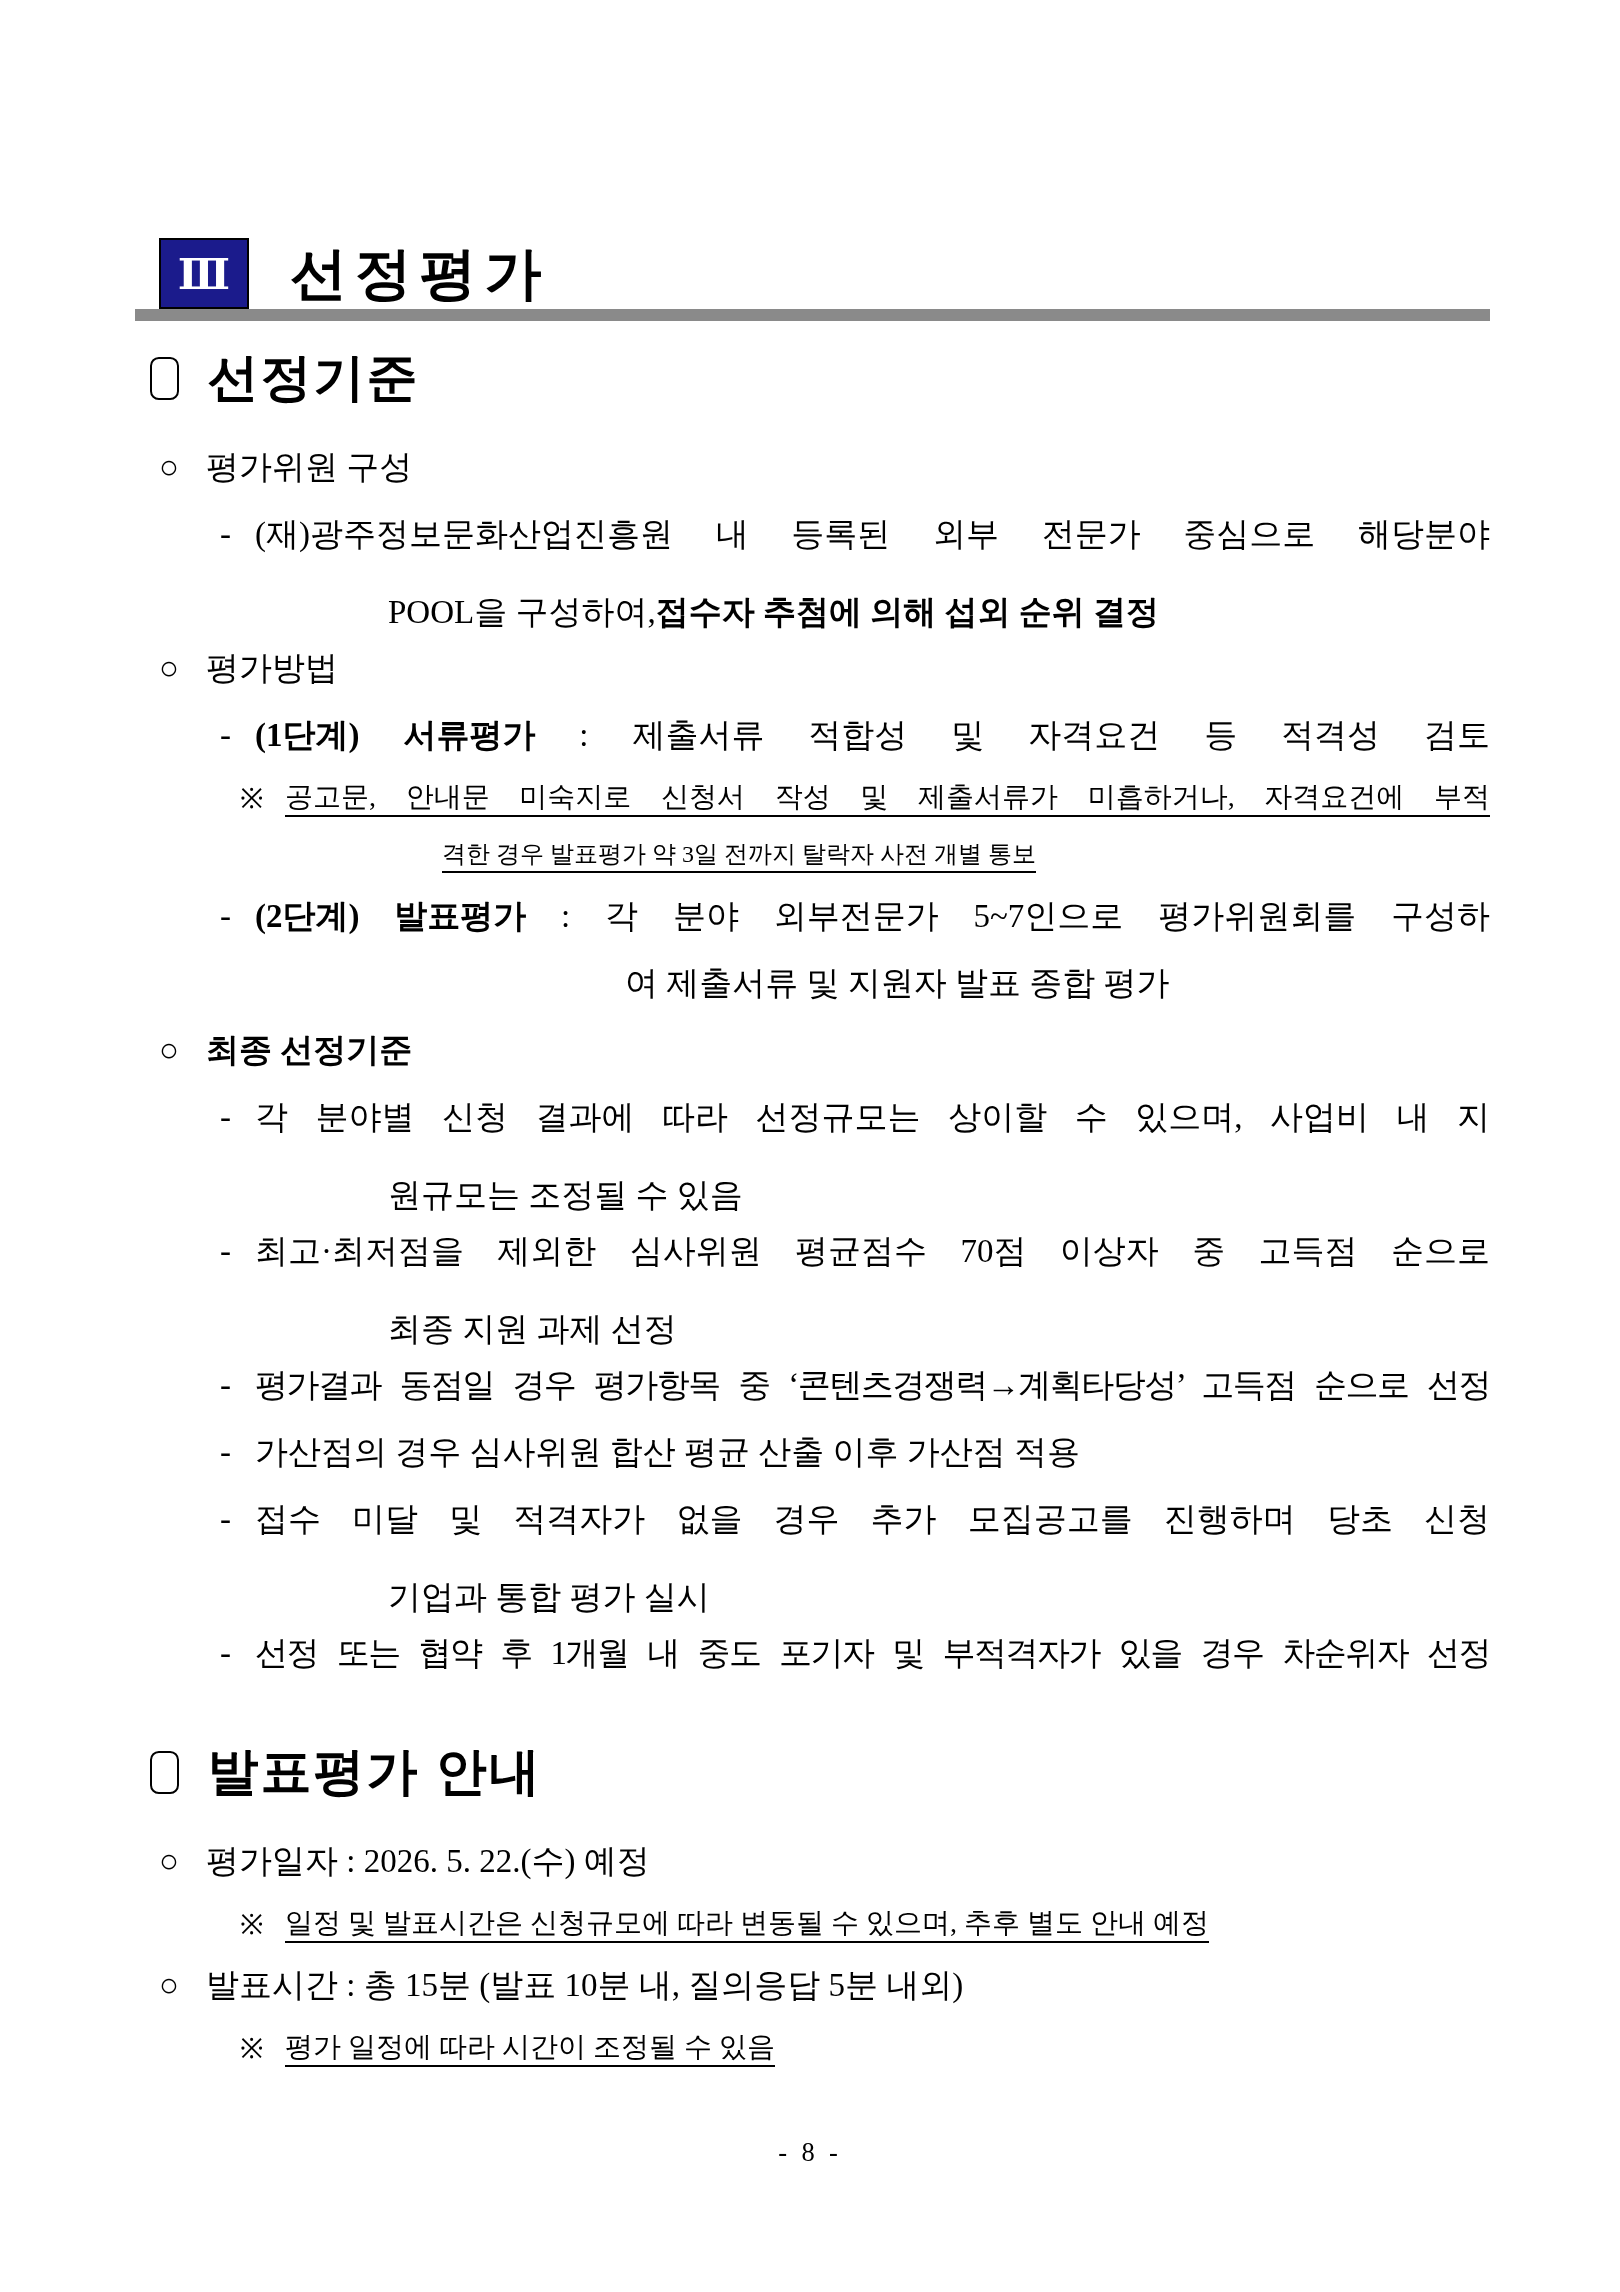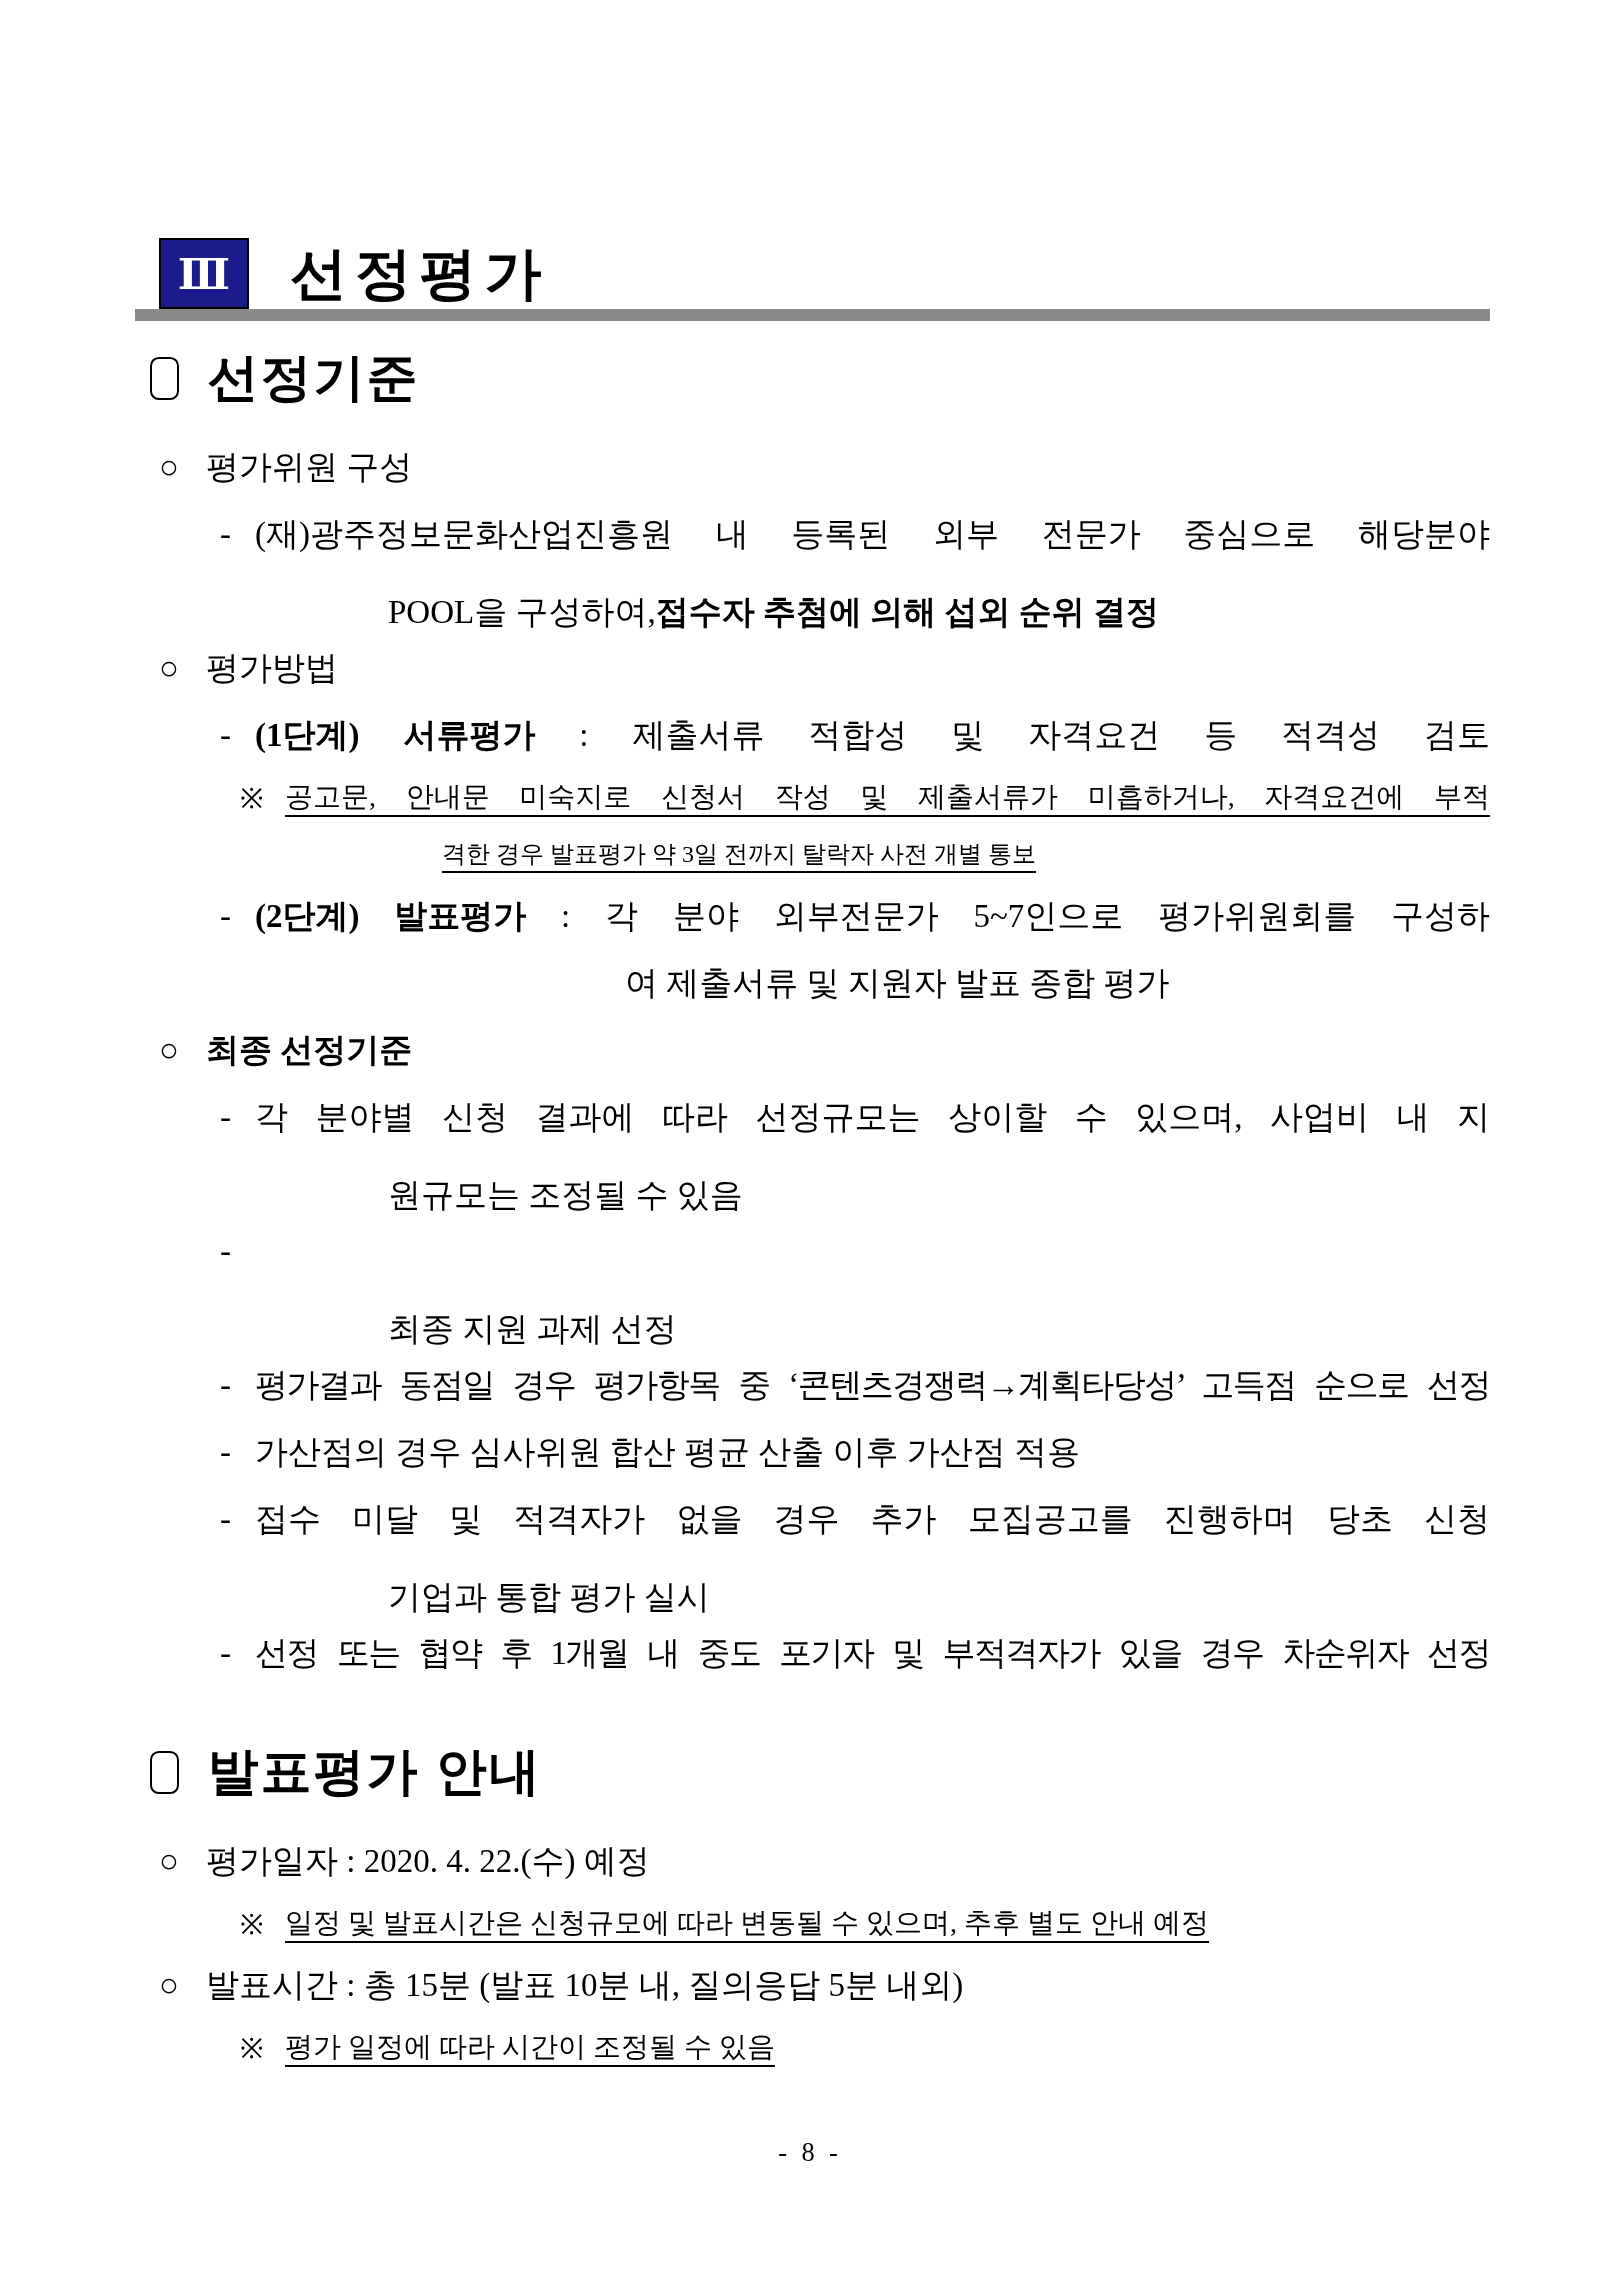--- a/index.html
+++ b/index.html
@@ -127,20 +127,23 @@
       <span class="bullet">-</span>
       <div class="jfill">
         <span>각 분야별 신청 결과에 따라 선정규모는 상이할 수 있으며, 사업비 내 지</span>
       </div>
     </div>
     <div class="line cont2">
       <span>원규모는 조정될 수 있음</span>
     </div>
     <div class="line l2">
       <span class="bullet">-</span>
+      <div class="jfill">
+        <span>최고·최저점을 제외한 심사위원 평균점수 70점 이상자 중 고득점 순으로</span>
+      </div>
     </div>
     <div class="line cont2">
       <span>최종 지원 과제 선정</span>
     </div>
     <div class="line l2">
       <span class="bullet">-</span>
       <div class="jfill tight">
         <span>평가결과 동점일 경우 평가항목 중 ‘콘텐츠경쟁력→계획타당성’ 고득점 순으로 선정</span>
       </div>
     </div>
@@ -164,21 +167,21 @@
       </div>
     </div>
 
     <div class="sec-heading sec2">
       <span class="sq-bullet"></span>
       <span class="sec-heading-text">발표평가 안내</span>
     </div>
 
     <div class="line l1 first-after-heading">
       <span class="bullet">○</span>
-      <span class="nowrap">평가일자 : 2020. 4. 22.(수) 예정</span>
+      <span class="nowrap">평가일자 : 2026. 5. 22.(수) 예정</span>
     </div>
     <div class="line note">
       <span class="bullet">※</span>
       <span class="ul-text">일정 및 발표시간은 신청규모에 따라 변동될 수 있으며, 추후 별도 안내 예정</span>
     </div>
     <div class="line l1">
       <span class="bullet">○</span>
       <span class="nowrap">발표시간 : 총 15분 (발표 10분 내, 질의응답 5분 내외)</span>
     </div>
     <div class="line note">

